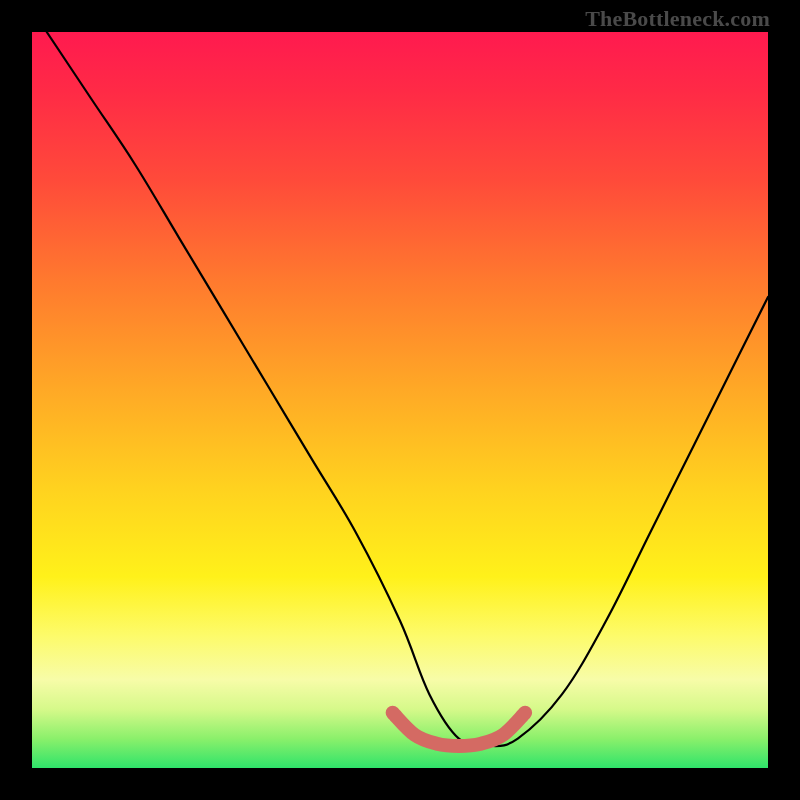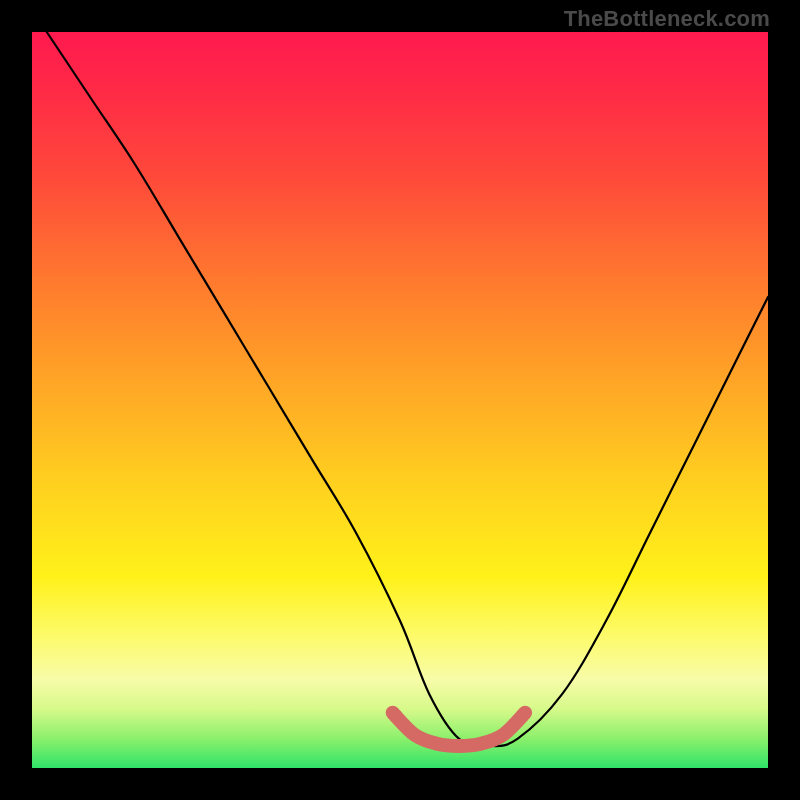--- a/index.html
+++ b/index.html
@@ -9,20 +9,21 @@
     height: 800px;
     background: #000;
     overflow: hidden;
     font-family: Arial, Helvetica, sans-serif;
   }
   .frame {
     position: relative;
     width: 800px;
     height: 800px;
     background: #000;
+    font-family: Liberation Serif, serif;
   }
   .plot-area {
     position: absolute;
     left: 32px;
     top: 32px;
     width: 736px;
     height: 736px;
     overflow: hidden;
   }
   .gradient-bg {

